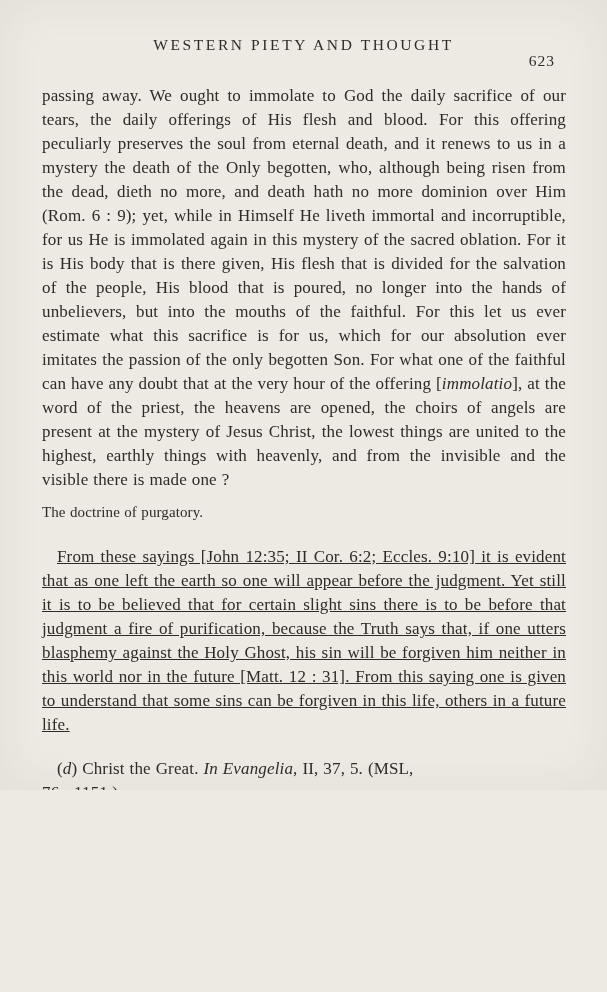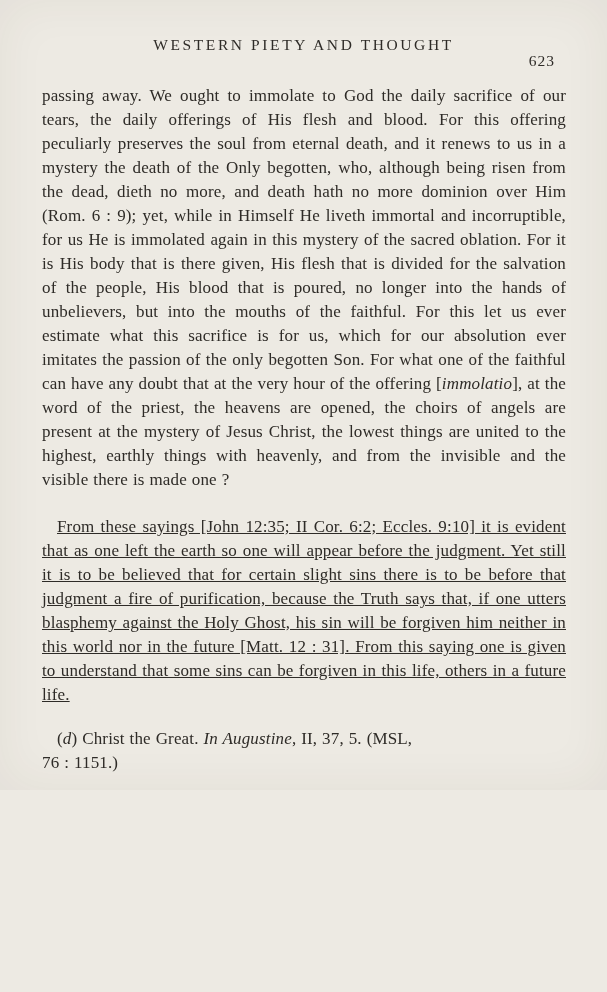--- a/index.html
+++ b/index.html
@@ -72,22 +72,23 @@
   <header class="running-head">
     <span class="head-title">WESTERN PIETY AND THOUGHT</span>
     <span class="page-number">623</span>
   </header>
 
   <main class="text-block">
 
     <p class="body-para"><span>passing away.  We ought to immolate to God the daily sacrifice of our tears, the daily offerings of His flesh and blood. For this offering peculiarly preserves the soul from eternal death, and it renews to us in a mystery the death of the Only begotten, who, although being risen from the dead, dieth no more, and death hath no more dominion over Him (Rom. 6 : 9); yet, while in Himself He liveth immortal and incorruptible, for us He is immolated again in this mystery of the sacred oblation.  For it is His body that is there given, His flesh that is divided for the salvation of the people, His blood that is poured, no longer into the hands of unbelievers, but into the mouths of the faithful.  For this let us ever estimate what this sacrifice is for us, which for our absolution ever imitates the passion of the only begotten Son.  For what one of the faithful can have any doubt that at the very hour of the offering [</span><em>immolatio</em><span>], at the word of the priest, the heavens are opened, the choirs of angels are present at the mystery of Jesus Christ, the lowest things are united to the highest, earthly things with heavenly, and from the invisible and the visible there is made one ?</span></p>
 
 
+    <p class="note note-first">The doctrine of purgatory.</p>
 
     <p class="body-para para-purgatory">From these sayings [John 12:35; II Cor. 6:2; Eccles. 9:10] it is evident that as one left the earth so one will appear before the judgment.  Yet still it is to be believed that for certain slight sins there is to be before that judgment a fire of purification, because the Truth says that, if one utters blasphemy against the Holy Ghost, his sin will be forgiven him neither in this world nor in the future [Matt. 12 : 31].  From this saying one is given to understand that some sins can be forgiven in this life, others in a future life.</p>
 
-    <p class="citation-d"><span>(</span><em>d</em><span>)  Christ the Great. </span><em>In Augustine</em><span>, II, 37, 5.   (MSL,</span><br><span>76 : 1151.)</span></p>
+    <p class="citation-d"><span>(</span><em>d</em><span>)  Christ the Great. </span><em>In Evangelia</em><span>, II, 37, 5.   (MSL,</span><br><span>76 : 1151.)</span></p>
 
   </main>
 
   <div class="scan-artifact"></div>
 
 </div>
 
 </body></html>

